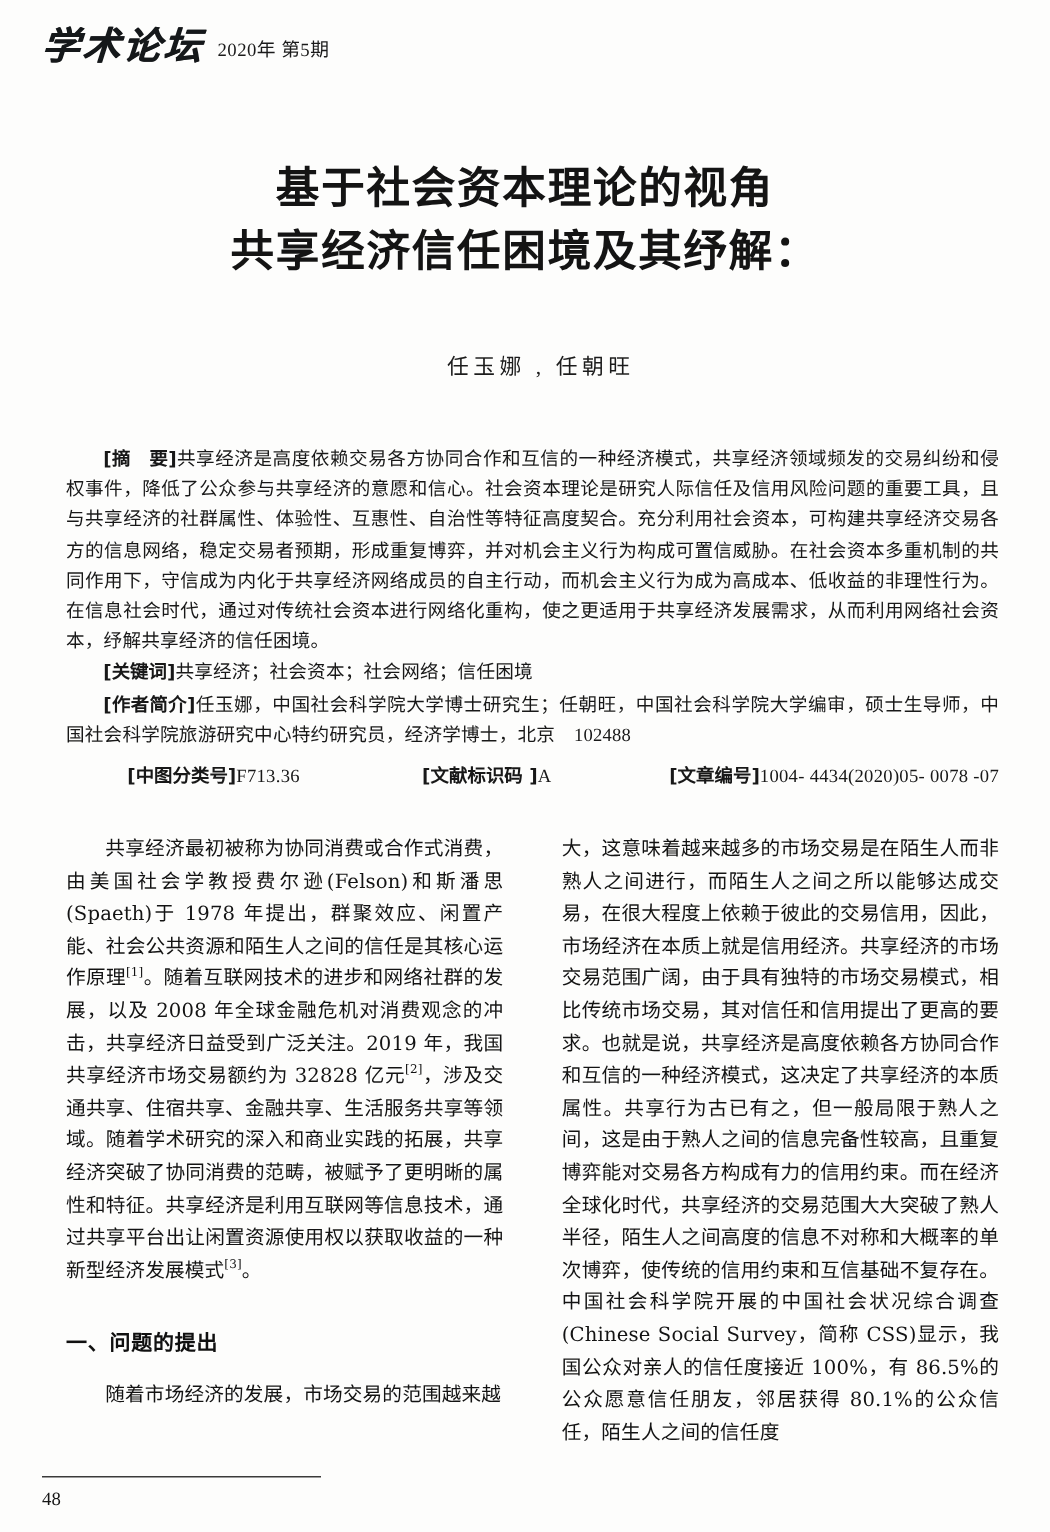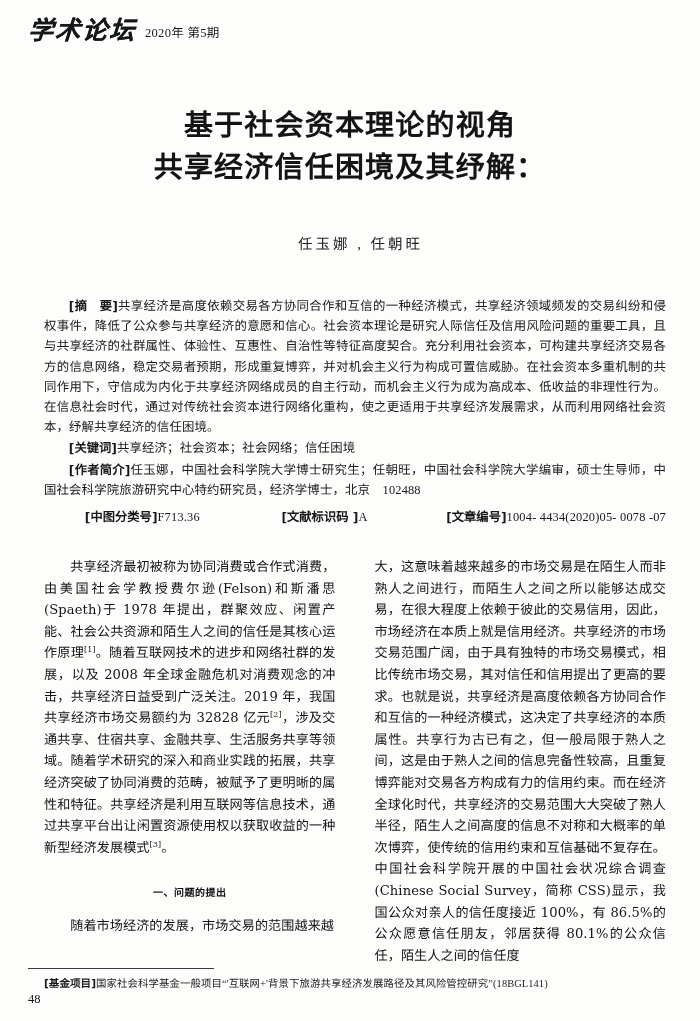--- a/index.html
+++ b/index.html
@@ -145,23 +145,22 @@
     text-indent: 2em;
     letter-spacing: 0.1px;
   }
   .sup {
     font-size: 8px;
     vertical-align: super;
     line-height: 0;
   }
   .section-heading {
     font-family: "DejaVu Sans", "Liberation Sans", sans-serif;
-    font-size: 10px;
-    font-weight: 700;
-    text-align: center;
+    font-size: 14px;
+    font-weight: 700;
     letter-spacing: 0.5px;
     margin: 26px 0 16px 0;
     color: #101010;
   }
 
   
   .footnote-area {
     position: absolute;
     left: 28px;
     right: 34px;
@@ -232,17 +231,16 @@
       <p class="body-para">随着市场经济的发展，市场交易的范围越来越</p>
     </div>
 
     <div class="col">
       <p class="body-para" style="text-indent:0">大，这意味着越来越多的市场交易是在陌生人而非熟人之间进行，而陌生人之间之所以能够达成交易，在很大程度上依赖于彼此的交易信用，因此，市场经济在本质上就是信用经济。共享经济的市场交易范围广阔，由于具有独特的市场交易模式，相比传统市场交易，其对信任和信用提出了更高的要求。也就是说，共享经济是高度依赖各方协同合作和互信的一种经济模式，这决定了共享经济的本质属性。共享行为古已有之，但一般局限于熟人之间，这是由于熟人之间的信息完备性较高，且重复博弈能对交易各方构成有力的信用约束。而在经济全球化时代，共享经济的交易范围大大突破了熟人半径，陌生人之间高度的信息不对称和大概率的单次博弈，使传统的信用约束和互信基础不复存在。中国社会科学院开展的中国社会状况综合调查(Chinese Social Survey，简称 CSS)显示，我国公众对亲人的信任度接近 100%，有 86.5%的公众愿意信任朋友，邻居获得 80.1%的公众信任，陌生人之间的信任度</p>
     </div>
   </div>
 
   <div class="footnote-area">
     <div class="footnote-rule"></div>
-    <p class="footnote-text"><span class="meta-label">[基金项目]</span><span>国家社会科学基金一般项目“'互联网+'背景下旅游共享经济发展路径及其风险管控研究”(18BGL141)</span></p>
     <div class="page-number">48</div>
   </div>
 
 </div>
 
 </body></html>

